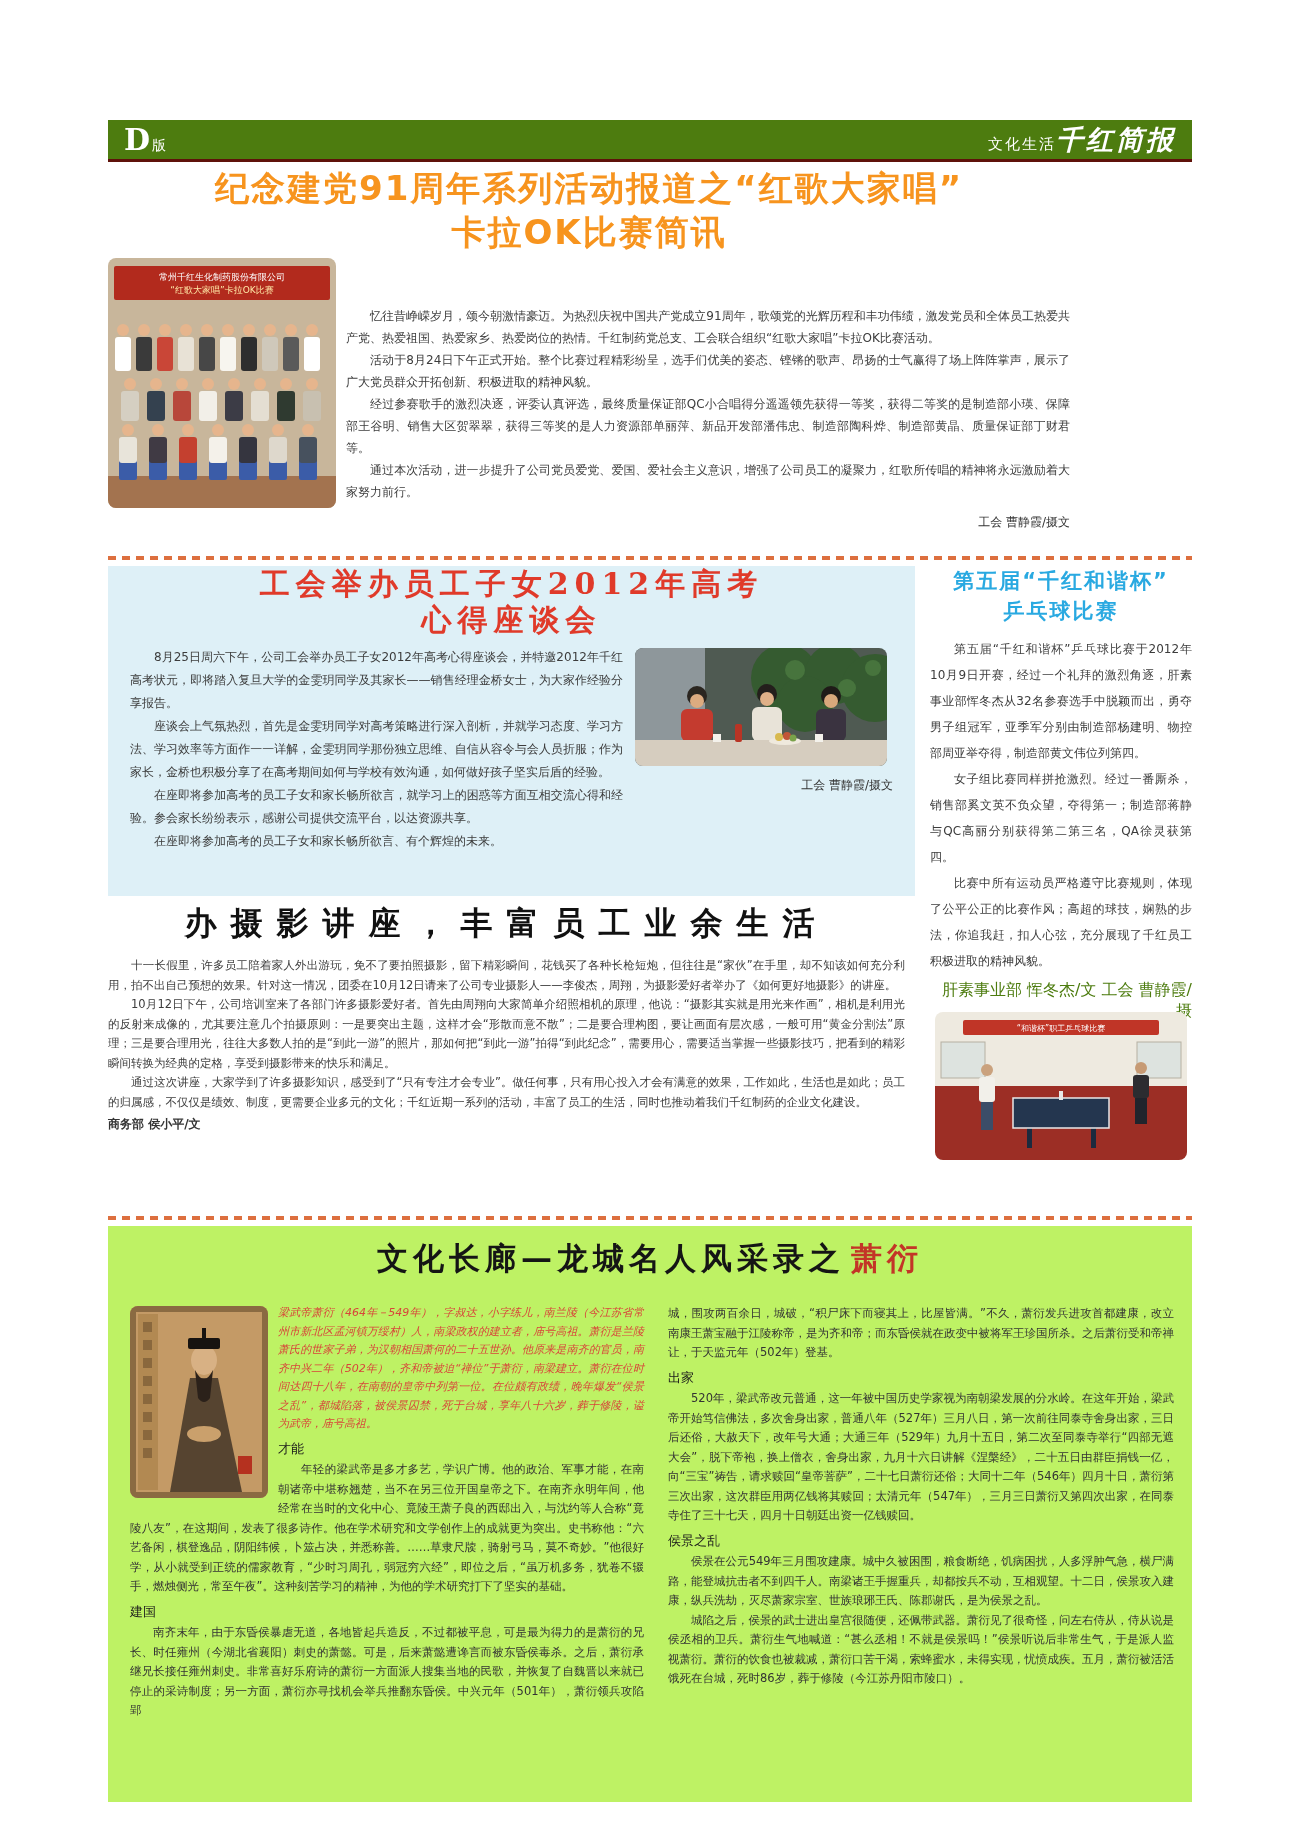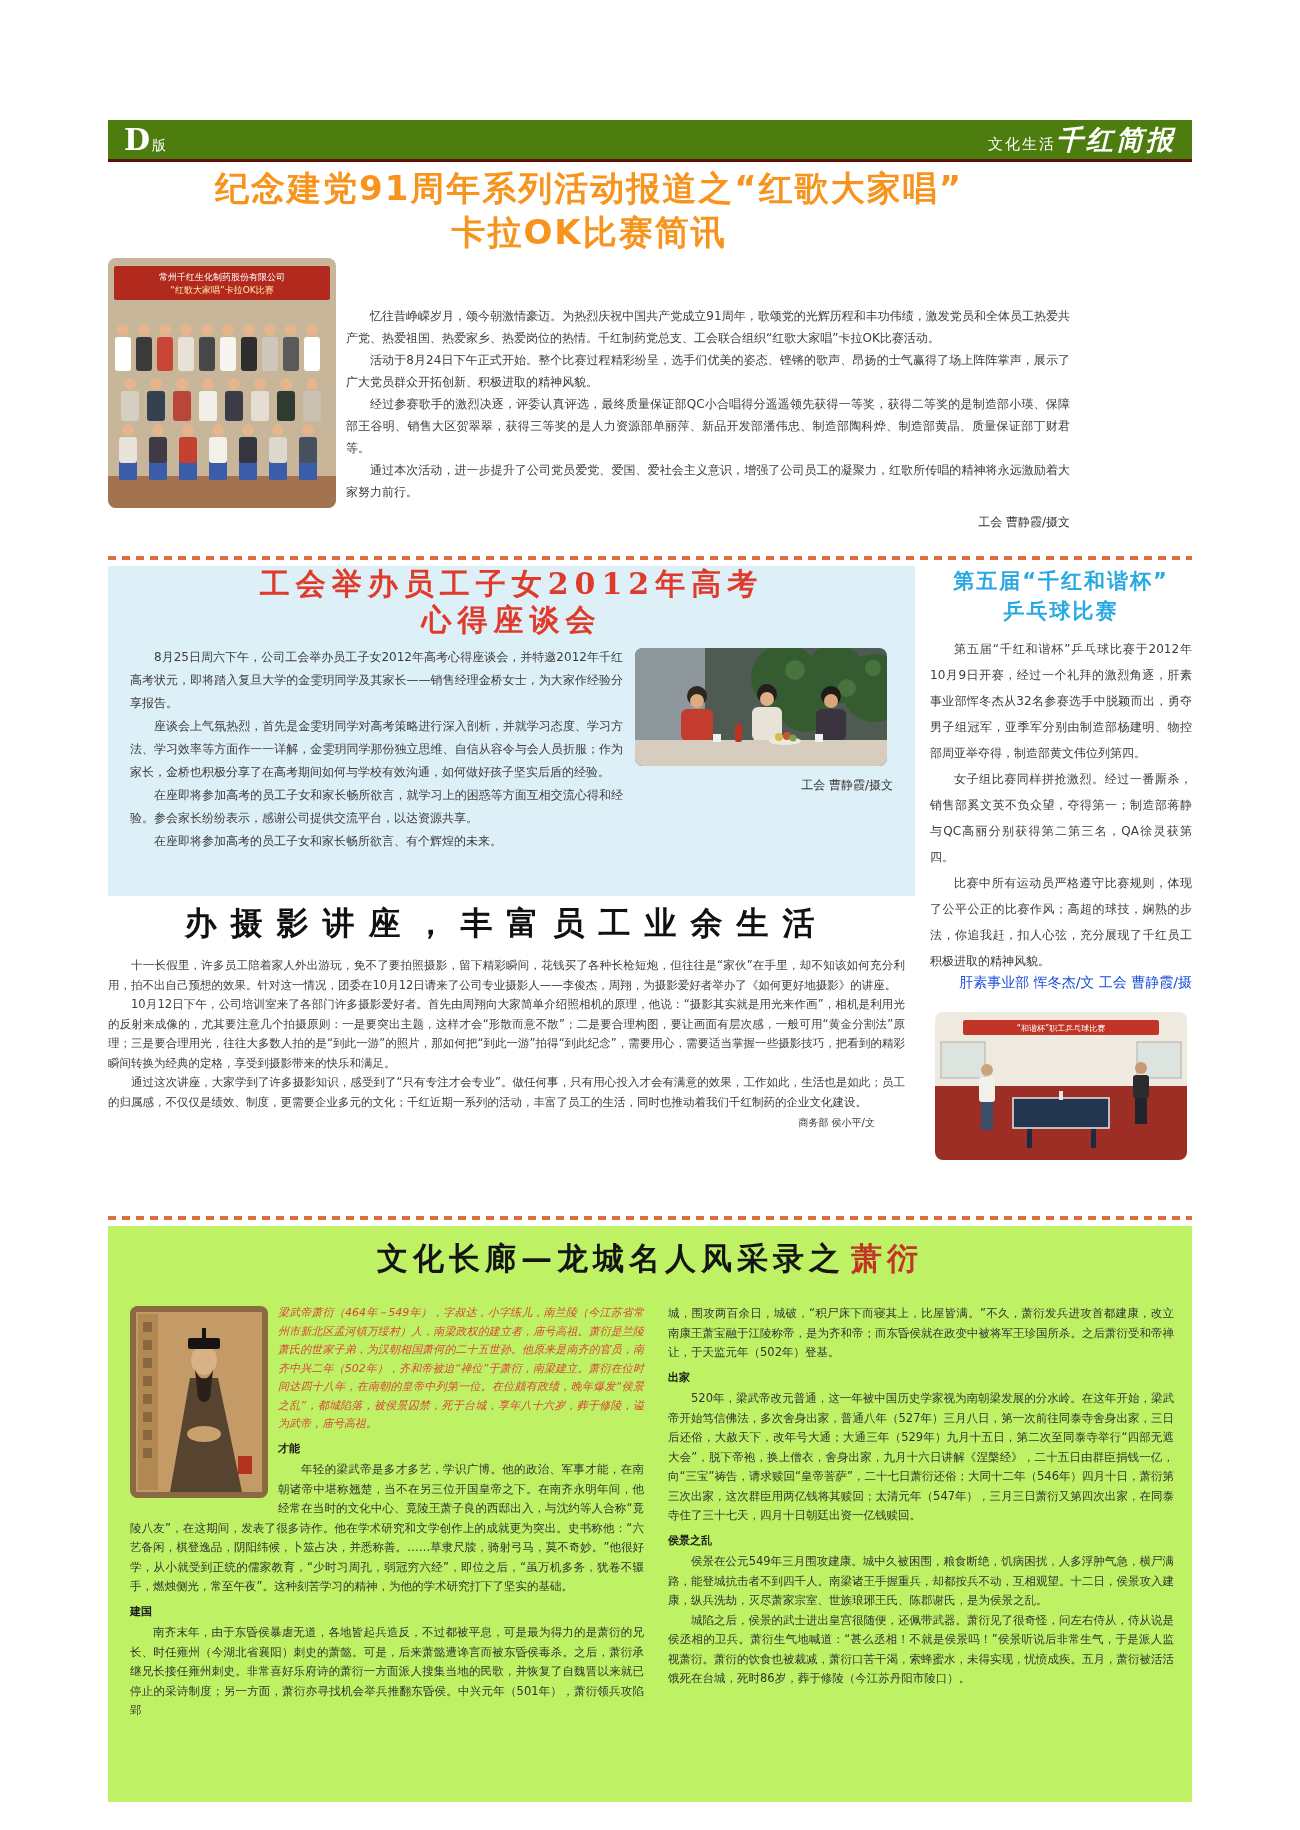--- a/index.html
+++ b/index.html
@@ -38,41 +38,41 @@
               font-family:"DejaVu Serif", serif; font-size:30px; line-height:36px; letter-spacing:6px; }
   .gk-body { padding:8px 22px 0 22px; font-size:12px; line-height:23px; color:#3c3c3c; text-align:justify; }
   .gk-body p { text-indent:2em; }
   .gk-float { float:right; width:258px; margin:2px 0 2px 12px; }
 
   
   .pp { position:absolute; left:930px; top:566px; width:262px; }
   .pp-title { text-align:center; color:#29a9e1; font-weight:bold; font-size:21px; line-height:30px; letter-spacing:2px; }
   .pp-body { margin-top:10px; font-size:12px; line-height:26px; color:#3c3c3c; text-align:justify; }
   .pp-body p { text-indent:2em; }
-  .pp-byline { text-align:right; font-size:14px; color:#1d4ed8; }
+  .pp-byline { text-align:right; font-size:16px; color:#4d7c0f; margin-top:6px; }
   .pp-photo { position:absolute; left:935px; top:1012px; }
 
   
   .photog { position:absolute; left:108px; top:906px; width:797px; }
   .pg-title { text-align:center; font-family:Liberation Mono, monospace; font-weight:bold; color:#111;
               font-size:32px; line-height:40px; letter-spacing:14px; }
   .pg-body { margin-top:10px; font-size:11.5px; line-height:19.5px; color:#3c3c3c; text-align:justify; }
   .pg-body p { text-indent:2em; }
-  .pg-byline { text-align:right; font-size:10px; color:#333; margin-top:4px; padding-right:30px; }
+  .pg-byline { font-size:12px; color:#333; margin-top:4px; padding-right:30px;font-weight:bold; }
 
   
   .culture { position:absolute; left:108px; top:1226px; width:1084px; height:576px; background:#bef264; }
   .cult-title { padding-top:12px; text-align:center; font-family:"DejaVu Serif", serif; font-weight:bold;
                 font-size:31px; line-height:40px; letter-spacing:5px; }
   .ct-black { color:#151515; }
   .ct-red { color:#c33527; margin-left:6px; }
   .cult-col { position:absolute; top:78px; font-size:11.5px; line-height:19.5px; color:#333; text-align:justify; }
   .cult-left { left:22px; width:514px; }
   .cult-right { left:560px; width:506px; }
-  .cult-col h4 { font-size:11px; color:#1a1a1a; margin:5px 0 2px 0; font-weight:bold; }
+  .cult-col h4 { font-size:13px; color:#1a1a1a; margin:5px 0 2px 0; font-weight:normal; }
   .cult-col p { text-indent:2em; }
   .cult-col p.no-indent { text-indent:0; }
   .portrait-wrap { float:left; width:138px; margin:2px 10px 4px 0; }
   .red-intro { color:#d8453a; font-style:italic; text-indent:0 !important; font-size:11px; line-height:18.5px; }
   .photo-svg { display:block; border-radius:8px; }
 </style>
 </head>
 <body>
 
 <div class="page">

